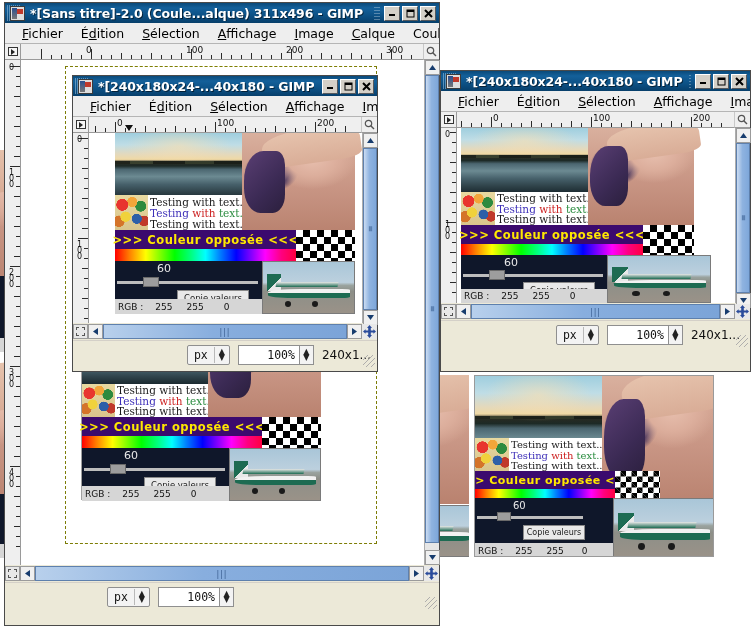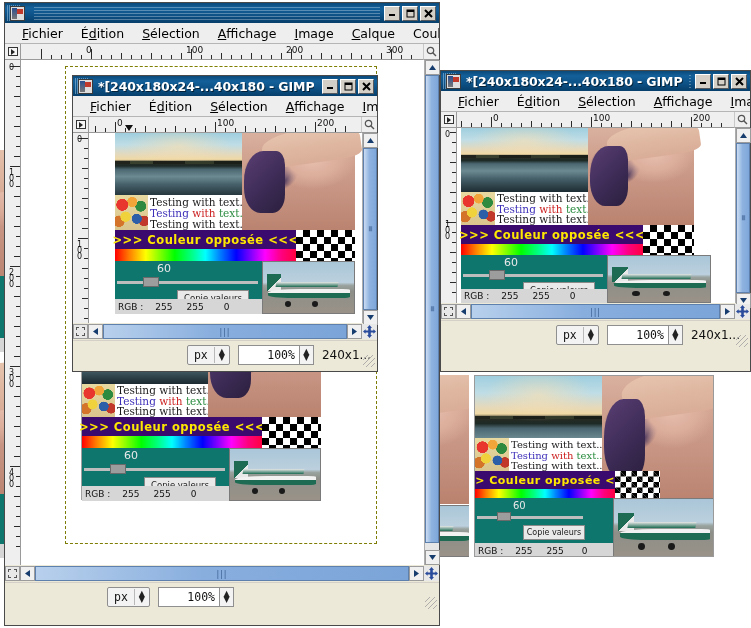--- a/index.html
+++ b/index.html
@@ -157,21 +157,21 @@
       linear-gradient(45deg,#000 25%,transparent 25%,transparent 75%,#000 75%,#000),
       linear-gradient(45deg,#000 25%,#fff 25%,#fff 75%,#000 75%,#000);
     background-color:#fff;
   }
   .a-rainbow {
     background: linear-gradient(to right,
       #ff0000 0%, #ff7f00 8%, #ffff00 17%, #7fff00 25%, #00ff00 33%,
       #00ff7f 42%, #00ffff 50%, #007fff 58%, #0000ff 67%,
       #7f00ff 75%, #ff00ff 83%, #ff007f 92%, #ff0040 100%);
   }
-  .a-gray { background:#0f766e; position:relative; }
+  .a-gray { background:#0f172a; position:relative; }
   .a-slider-track { position:absolute; background:#bdbdbd; height:3px; }
   .a-slider-knob { position:absolute; background:#9d9d9d; border:1px solid #6a6a6a; }
   .a-btn {
     position:absolute; background:#e9e9e9; border:1px solid #8a8a8a;
     display:flex; align-items:center; justify-content:center; color:#1a1a1a;
     font-family:"DejaVu Sans",sans-serif;
   }
   .a-rgbbar {
     background:#d6d6d6; color:#111; display:flex; align-items:center;
     font-family:"DejaVu Sans",sans-serif;
@@ -531,20 +531,21 @@
       <div style="flex:0 0 10px;"></div>
       <div class="resize-grip"></div>
     </div>
   </div>
 
   <div class="win" style="left:4px; top:2px; width:436px; height:624px; background:#ece9d8;">
 
     <div class="titlebar">
       <div class="tb-stripes"></div>
       <div class="tb-icon"></div>
+      <div class="tb-title">*[Sans titre]-2.0 (Coule...alque) 311x496 - GIMP</div>
       <div class="tb-filler"></div>
       <div class="tb-buttons">
         <div class="tb-btn">
           <svg width="8" height="8">
               <rect x="1" y="5" width="6" height="2" fill="#000"></rect>
             </svg>
           </div>
         <div class="tb-btn">
           <svg width="9" height="9">
               <rect x="1" y="1" width="7" height="7" fill="none" stroke="#000" stroke-width="1"></rect>

